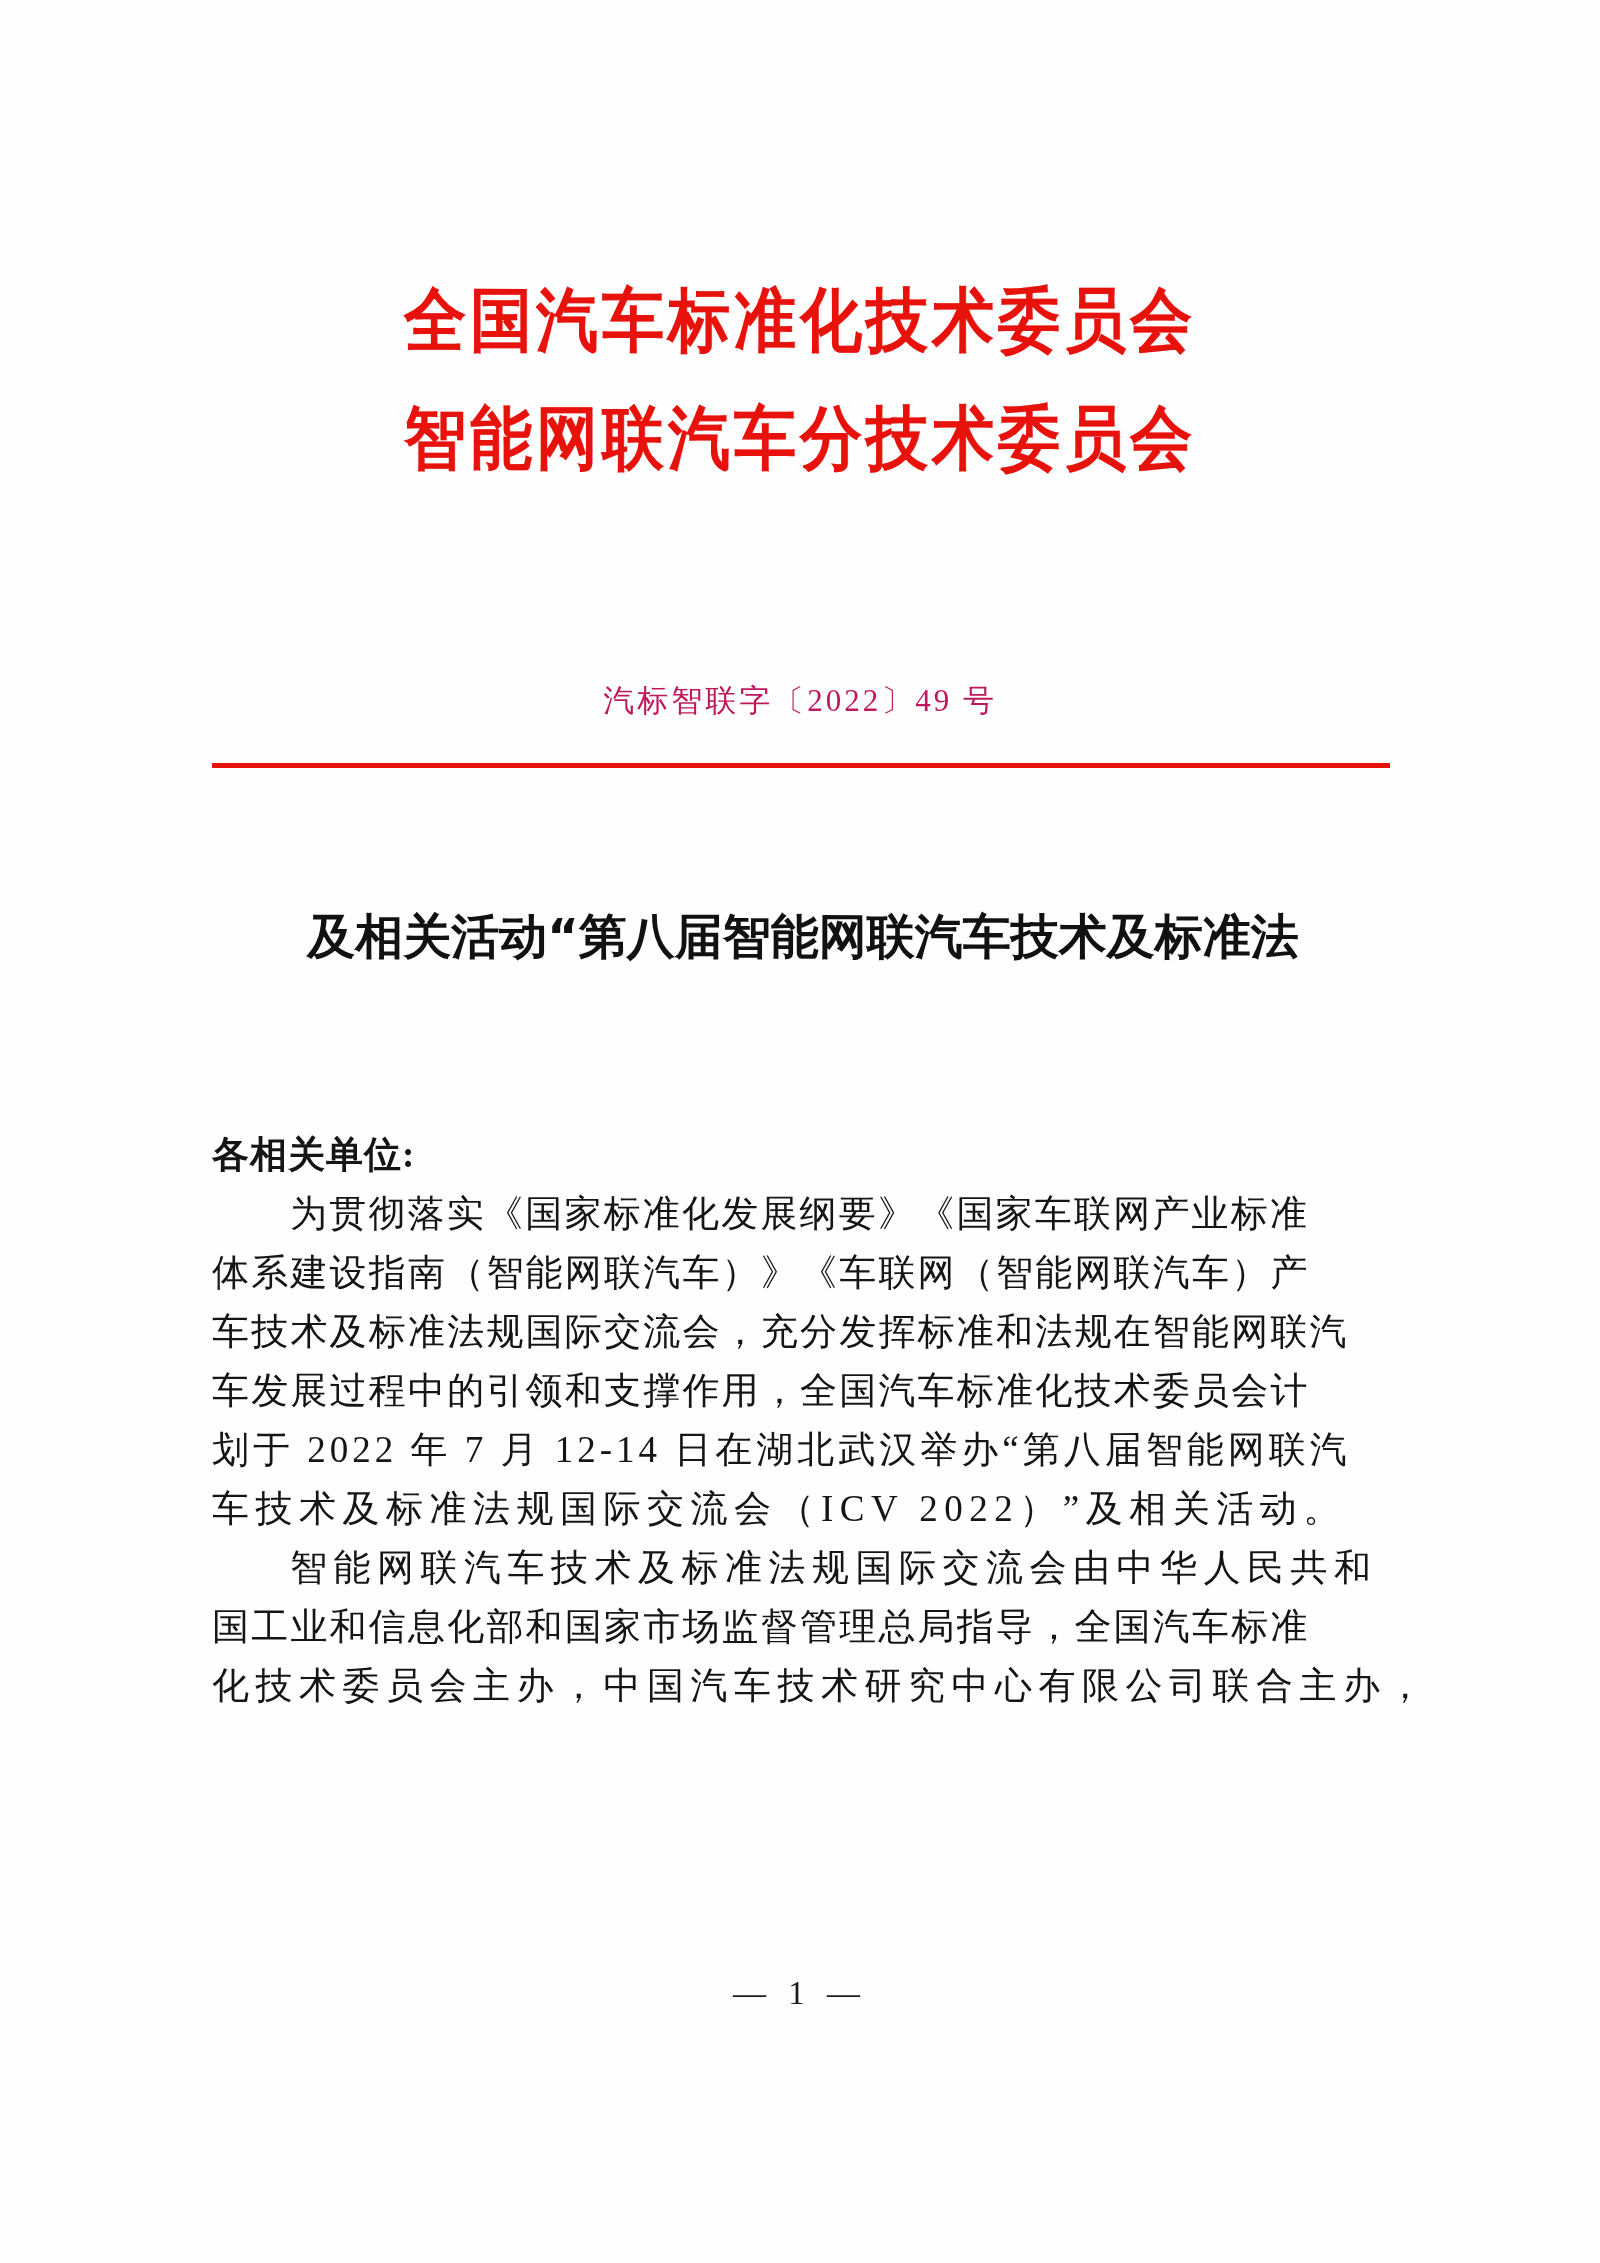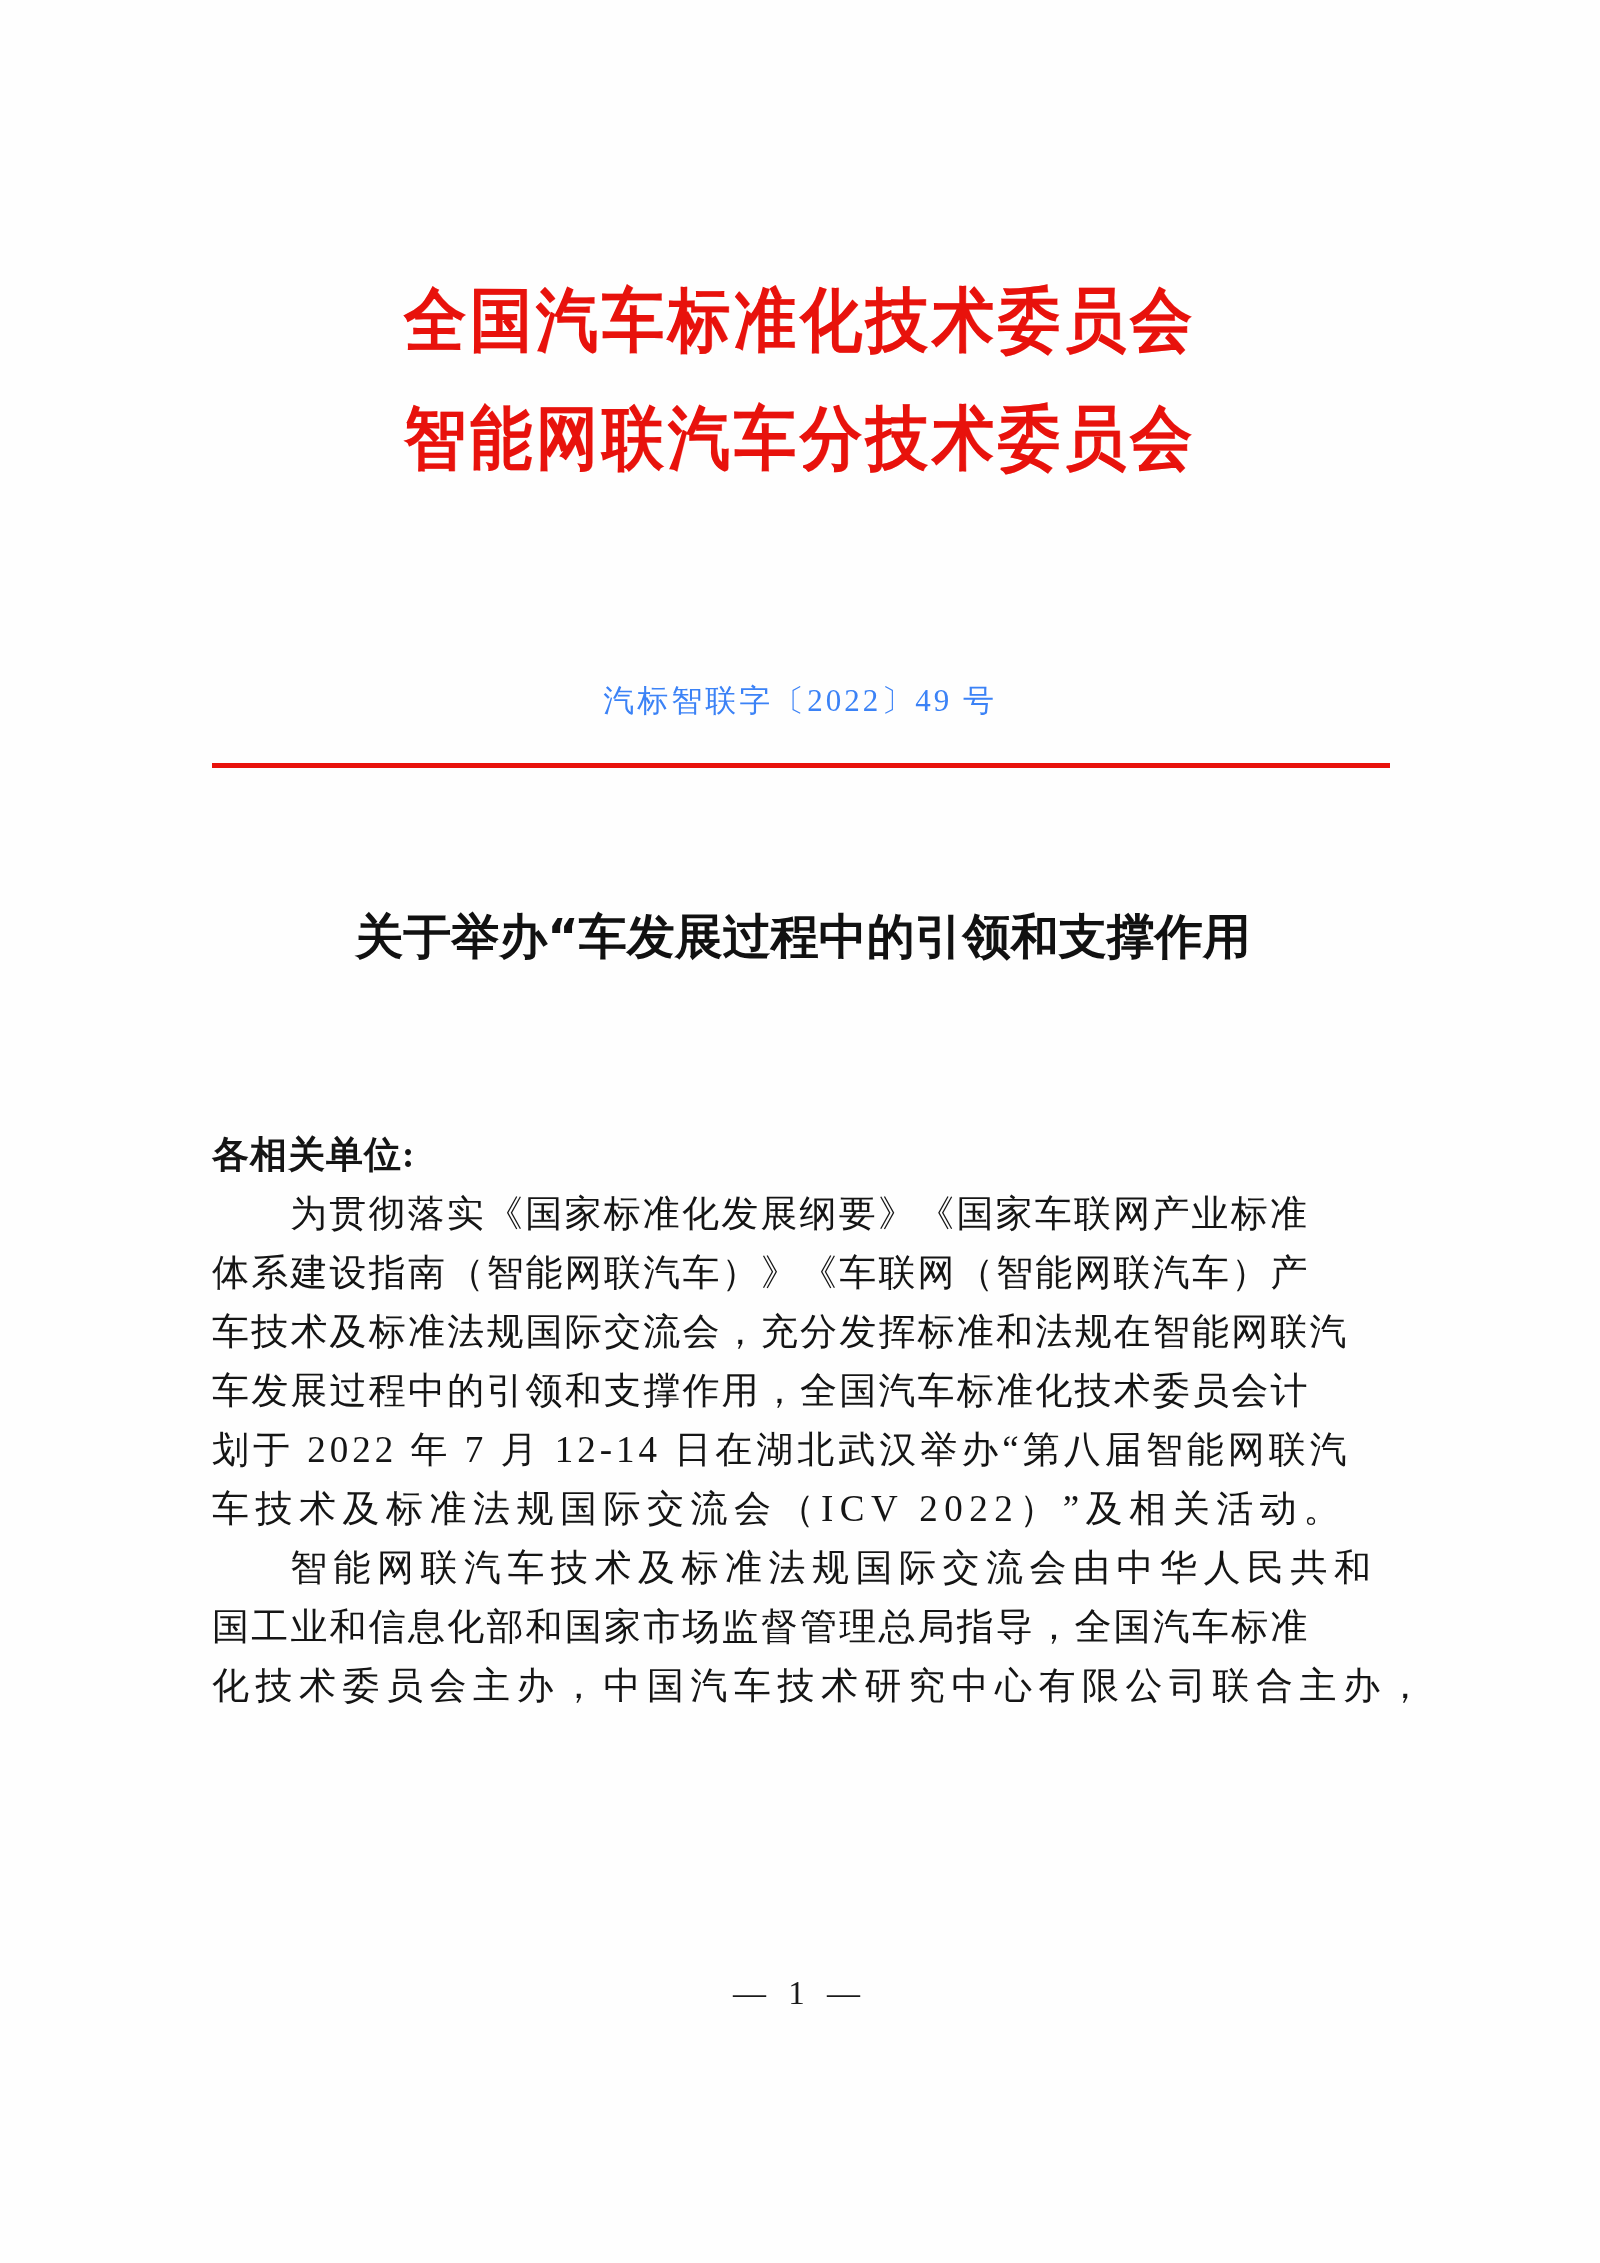--- a/index.html
+++ b/index.html
@@ -45,21 +45,21 @@
     position: absolute;
     left: 0;
     top: 680px;
     width: 1600px;
     text-align: center;
   }
   .docnum {
     display: inline-block;
     font-family: "Liberation Serif", "DejaVu Serif", serif;
     font-size: 31px;
-    color: #3b82f6;
+    color: #be185d;
     letter-spacing: 3px;
   }
   .red-rule {
     position: absolute;
     left: 212px;
     top: 763px;
     width: 1178px;
     height: 5px;
     background: #e8120c;
   }
@@ -138,21 +138,21 @@
     <div class="letterhead-line second">智能网联汽车分技术委员会</div>
   </div>
 
   <div class="docnum-wrap">
     <span class="docnum">汽标智联字〔2022〕49 号</span>
   </div>
 
   <div class="red-rule"></div>
 
   <div class="doc-title">
-    <div>关于举办“车发展过程中的引领和支撑作用</div>
+    <div>及相关活动“第八届智能网联汽车技术及标准法</div>
   </div>
 
   <div class="body-block">
 
     <p class="salutation">各相关单位:</p>
 
     <p class="para">
       <span class="pline wide"><span class="indent2"></span><span>为贯彻落实《国家标准化发展纲要》《国家车联网产业标准</span></span>
       <span class="pline wide">体系建设指南（智能网联汽车）》《车联网（智能网联汽车）产</span>
       <span class="pline wide">车技术及标准法规国际交流会，充分发挥标准和法规在智能网联汽</span>

